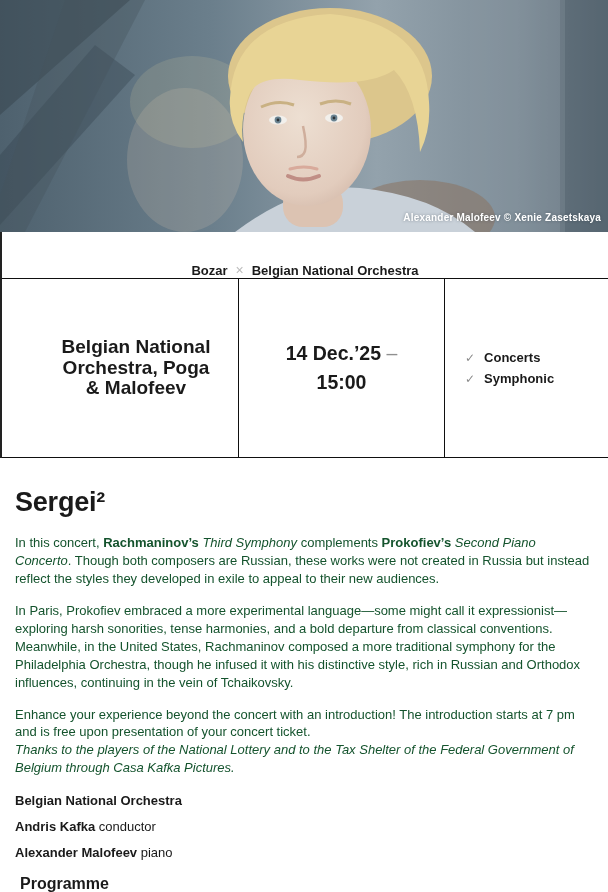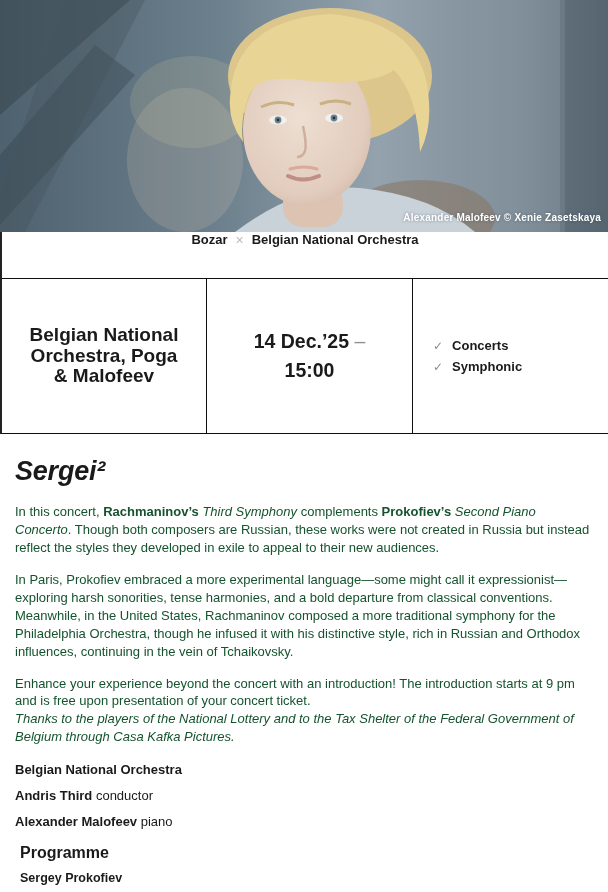--- a/index.html
+++ b/index.html
@@ -15,48 +15,49 @@
   .hero { position: relative; width: 608px; height: 232px; background:#404040; }
   .hero svg { display:block; width:100%; height:100%; }
   .credit {
     position:absolute; right:7px; bottom:9px;
     color:#fff; font-size:10px; font-weight:bold; letter-spacing:.2px;
     text-shadow:0 0 3px rgba(40,50,60,.45);
   }
   
   .meta-wrap { border-left:2px solid #222; }
   .breadcrumb {
-    height:46px; display:flex; align-items:flex-start; justify-content:center;
+    height:46px; display:flex; align-items:flex-end; justify-content:center;
     gap:8px; font-size:13px; font-weight:bold;
   }
   .bc-link { cursor:pointer; }
   .bc-sep { color:#bcbcbc; font-weight:normal; font-size:14px; }
   .info-grid {
     display:grid; grid-template-columns:205px 206px 1fr;
     border-top:1.5px solid #0f0f0f; border-bottom:1.5px solid #0f0f0f;
-    height:156px;
+    height:180px;
+    padding-left:32px;
   }
   .info-cell { display:flex; flex-direction:column; justify-content:center; }
   .cell-title {
     align-items:center; text-align:center;
     font-weight:bold; font-size:19px; line-height:1.1;
     border-right:1px solid #0f0f0f; padding:0 24px;
   }
   .cell-date {
     text-align:center;
     font-weight:bold; font-size:19.5px; line-height:1.5;
     border-right:1px solid #0f0f0f;
   }
   .date-sep { color:#8f8f8f; font-weight:normal; }
   .cell-tags { padding-left:20px; gap:6px; font-size:13px; font-weight:bold; }
   .tag { display:flex; align-items:center; gap:9px; cursor:pointer; }
   .tag-check { color:#8a8a8a; font-weight:normal; font-size:12px; }
   
   .article { padding:14px 15px 0; }
-  .article h1 { font-size:27px; margin:8px 0 16px; letter-spacing:-.2px;font-style:italic; }
+  .article h1 { font-size:27px; margin:15px 0 16px; letter-spacing:-.2px; }
   .article p { font-size:13px; line-height:1.38; margin:0 0 14px; color:#14532d; max-width:580px; }
   .article em { font-style:italic; }
   .performers { margin-top:16px; }
   .performer { margin:0 0 11px; font-size:13px; }
   .performer-name { font-weight:bold; }
   .performer-role { }
   .programme { padding-left:5px; margin-top:15px; }
   .programme-heading { font-size:16px; font-weight:bold; margin-bottom:5px; }
   .prog-composer { font-size:12.5px; font-weight:bold; margin-top:9px; }
   .prog-work { font-size:12.5px; font-style:italic; margin-top:3px; }
@@ -136,29 +137,29 @@
       </div>
     </div>
   </div>
 </div>
 
 <div class="article">
   <h1>Sergei²</h1>
 
   <p><span>In this concert, </span><strong>Rachmaninov’s</strong><span> </span><em>Third Symphony</em><span> complements </span><strong>Prokofiev’s</strong><span> </span><em>Second Piano Concerto</em><span>. Though both composers are Russian, these works were not created in Russia but instead reflect the styles they developed in exile to appeal to their new audiences.</span></p>
   <p><span>In Paris, Prokofiev embraced a more experimental language—some might call it expressionist—exploring harsh sonorities, tense harmonies, and a bold departure from classical conventions. Meanwhile, in the United States, Rachmaninov composed a more traditional symphony for the Philadelphia Orchestra, though he infused it with his distinctive style, rich in Russian and Orthodox influences, continuing in the vein of Tchaikovsky.</span></p>
-  <p><span>Enhance your experience beyond the concert with an introduction! The introduction starts at 9 pm and is free upon presentation of your concert ticket.</span><br><em>Thanks to the players of the National Lottery and to the Tax Shelter of the Federal Government of Belgium through Casa Kafka Pictures.</em></p>
+  <p><span>Enhance your experience beyond the concert with an introduction! The introduction starts at 7 pm and is free upon presentation of your concert ticket.</span><br><em>Thanks to the players of the National Lottery and to the Tax Shelter of the Federal Government of Belgium through Casa Kafka Pictures.</em></p>
 
   <div class="performers">
     <div class="performer">
       <span class="performer-name">Belgian National Orchestra</span>
       <span class="performer-role"></span>
     </div>
     <div class="performer">
-      <span class="performer-name">Andris Third</span>
+      <span class="performer-name">Andris Kafka</span>
       <span class="performer-role">conductor</span>
     </div>
     <div class="performer">
       <span class="performer-name">Alexander Malofeev</span>
       <span class="performer-role">piano</span>
     </div>
   </div>
 
   <div class="programme">
     <div class="programme-heading">Programme</div>

